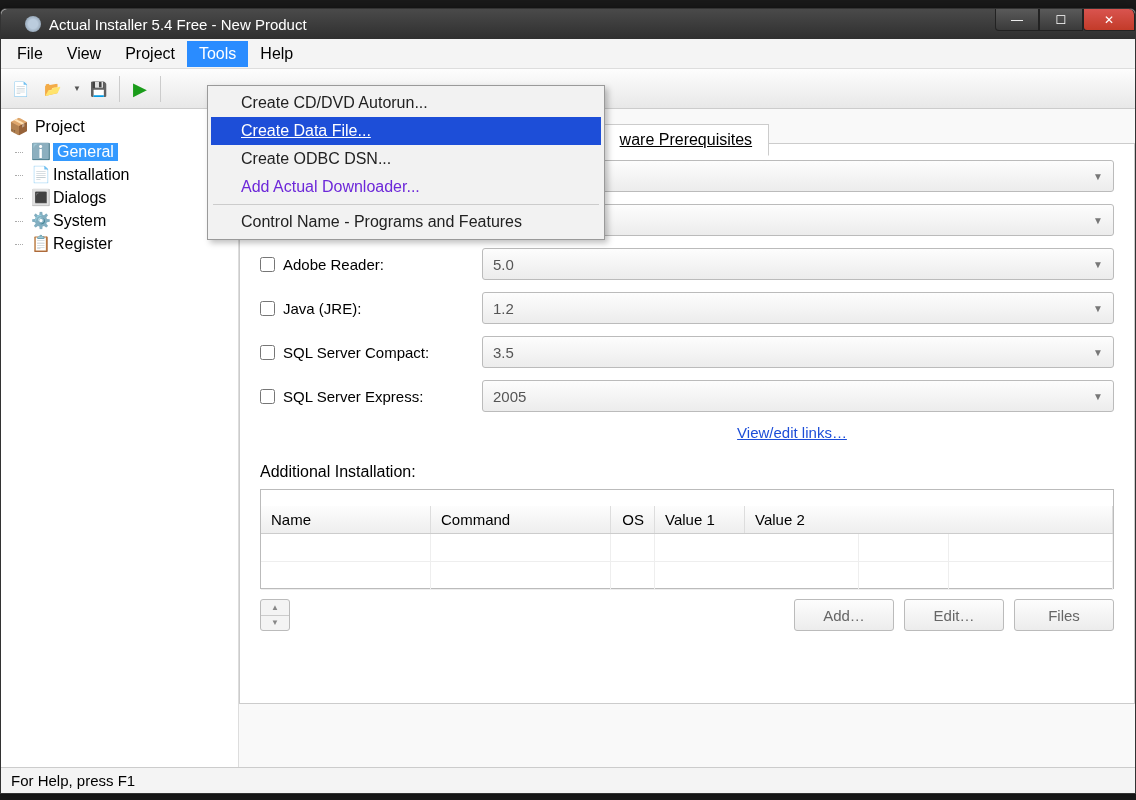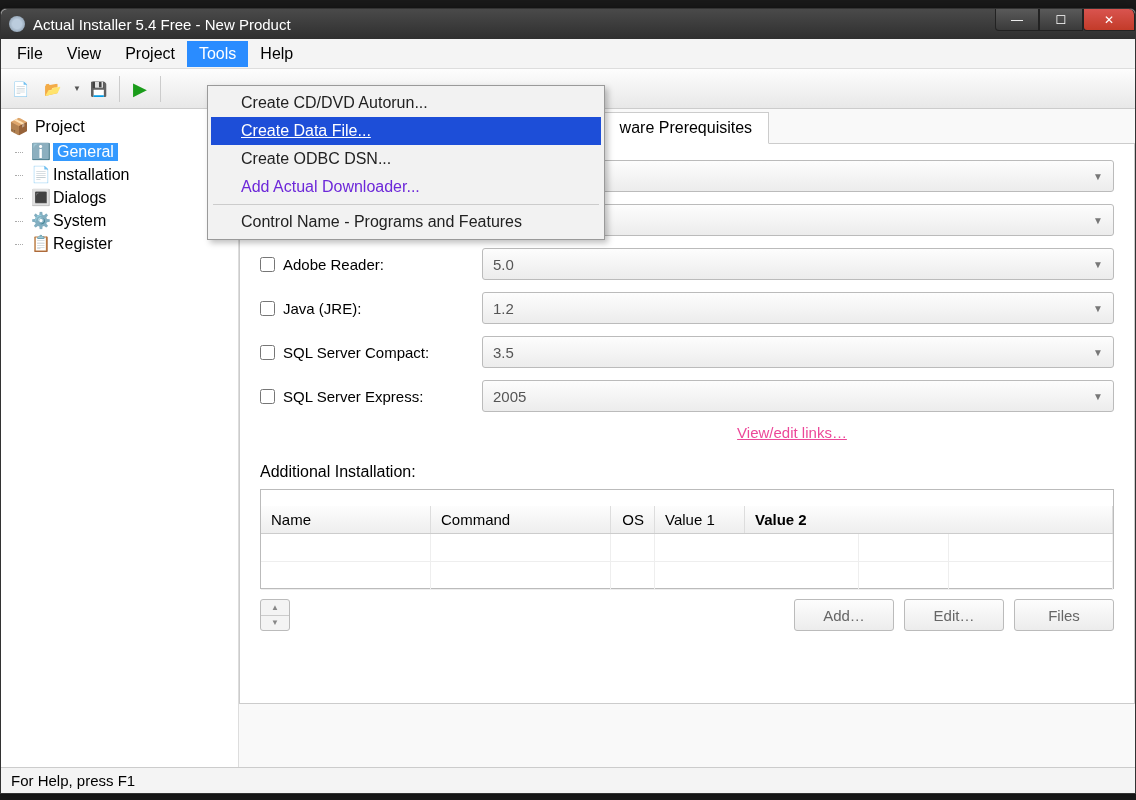--- a/index.html
+++ b/index.html
@@ -25,21 +25,21 @@
   flex-direction: column;
 }
 .titlebar {
   height: 30px;
   background: linear-gradient(#4a4a4a, #2f2f2f);
   border-radius: 6px 6px 0 0;
   display: flex;
   align-items: center;
   color: #fff;
   font-size: 15px;
-  padding-left: 8px;
+  padding-left: 24px;
   position: relative;
 }
 .titlebar .icon {
   width: 16px; height: 16px;
   background: radial-gradient(circle, #bcd 40%, #789 100%);
   border-radius: 50%;
   margin-right: 8px;
 }
 .win-controls { position: absolute; right: 0; top: 0; display: flex; }
 .win-btn {
@@ -129,21 +129,22 @@
   margin-top: 2px;
   padding-left: 0;
 }
 .tab {
   padding: 6px 16px;
   border: 1px solid #ccc;
   border-bottom: none;
   background: #f4f4f4;
   font-size: 16px;
   position: relative;
-  top: 1px;
+  top: 13px;
+  text-decoration: underline;
 }
 .tab.active {
   background: #fff;
   border-bottom: 1px solid #fff;
 }
 .tab.ghost { color: #666; }
 .tab-content {
   background: #fff;
   border: 1px solid #ccc;
   border-top: none;
@@ -168,21 +169,21 @@
   border: 1px solid #bbb;
   border-radius: 3px;
   background: linear-gradient(#fdfdfd,#ececec);
   display: flex; align-items: center; justify-content: space-between;
   padding: 0 10px;
   color: #555;
   font-size: 15px;
 }
 .combo .caret { color: #777; font-size: 10px; }
 
-.linkish { color: #ec4899; text-decoration: underline; font-size: 15px; }
+.linkish { color: #1d4ed8; text-decoration: underline; font-size: 15px; }
 .link-row { text-align: center; margin: 6px 0 20px 0; padding-left: 210px; }
 
 .section-label { font-size: 16px; margin: 22px 0 8px 0; }
 
 .grid {
   border: 1px solid #bbb;
   height: 100px;
   background: #fff;
 }
 .grid-head {
@@ -194,21 +195,21 @@
 }
 .grid-head > div {
   padding: 5px 10px;
   border-right: 1px solid #ddd;
 }
 .gh-name { width: 170px; }
 .gh-cmd { width: 180px; }
 .gh-os { width: 44px; text-align: right; }
 .gh-search { width: 204px; }
 .gh-v1 { width: 90px; }
-.gh-v2 { flex: 1; font-weight: bold; }
+.gh-v2 { flex: 1; }
 .grid-body { height: 58px; }
 .grid-body .row { display: flex; height: 28px; border-bottom: 1px solid #eee; }
 .grid-body .row > div { border-right: 1px solid #eee; }
 
 .btn-row {
   display: flex; justify-content: flex-end; gap: 10px;
   margin-top: 10px;
 }
 .updown {
   width: 30px; height: 32px;

